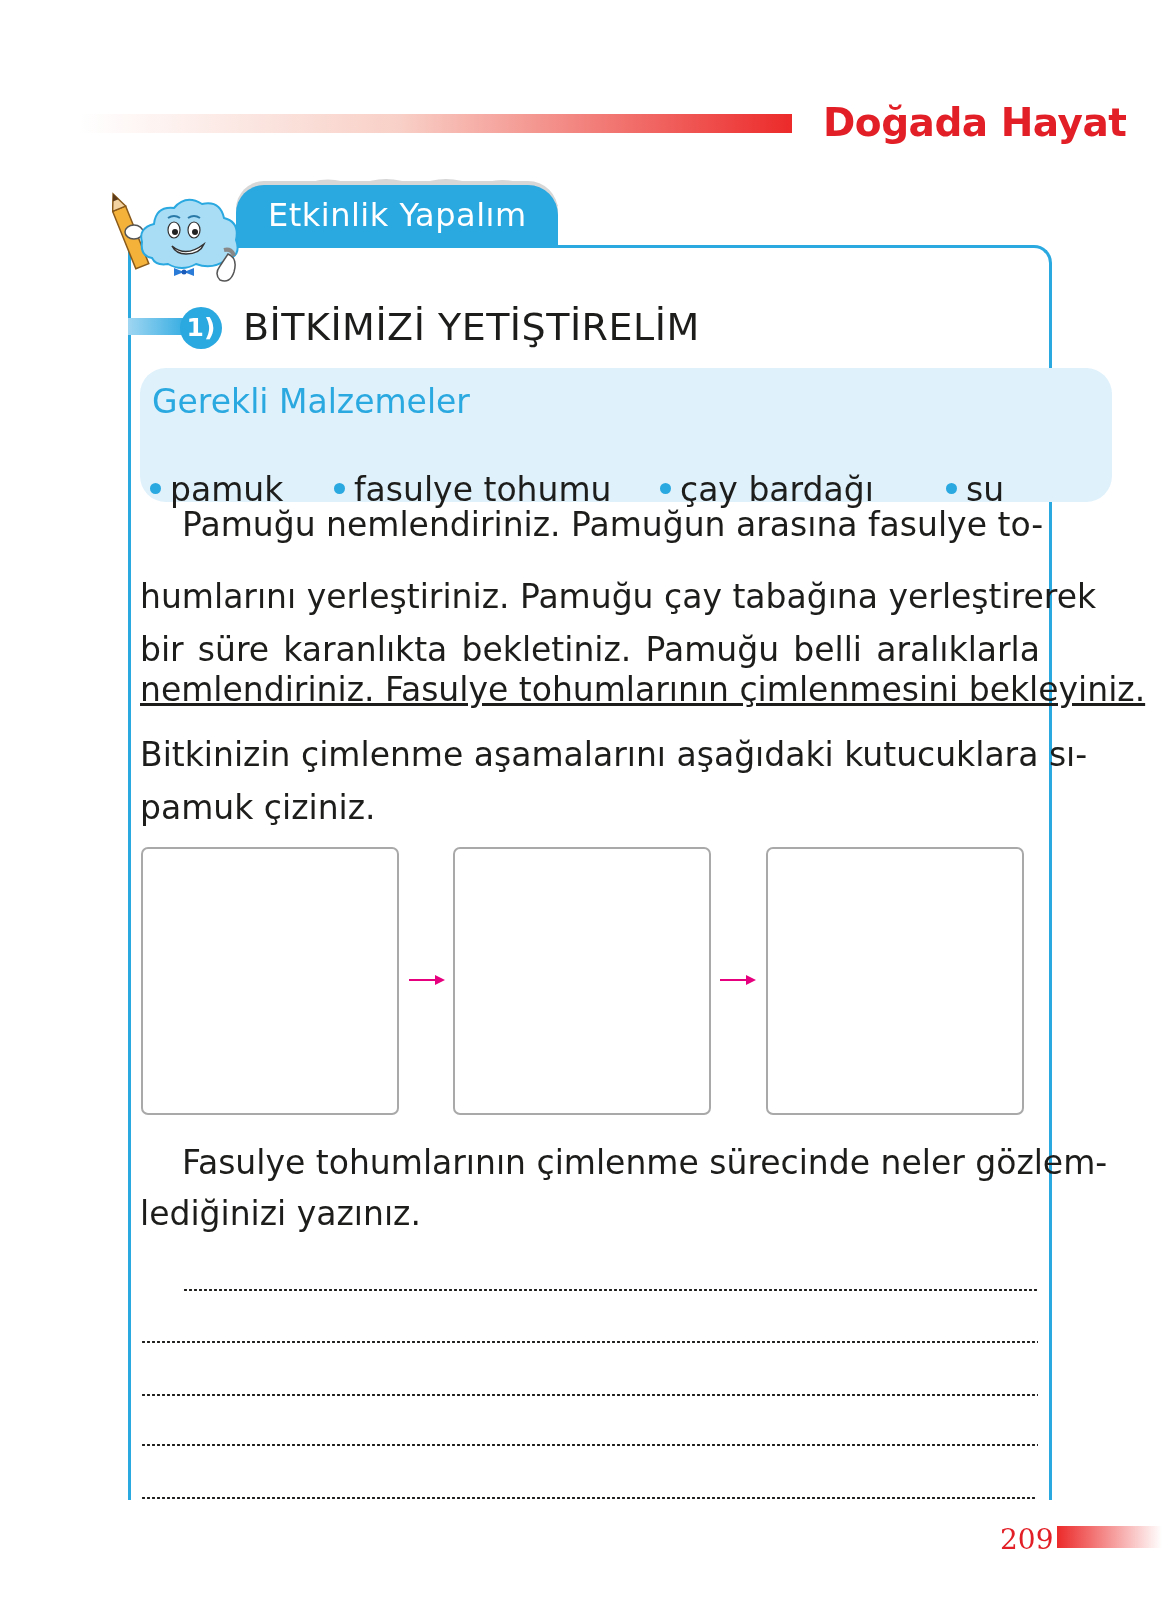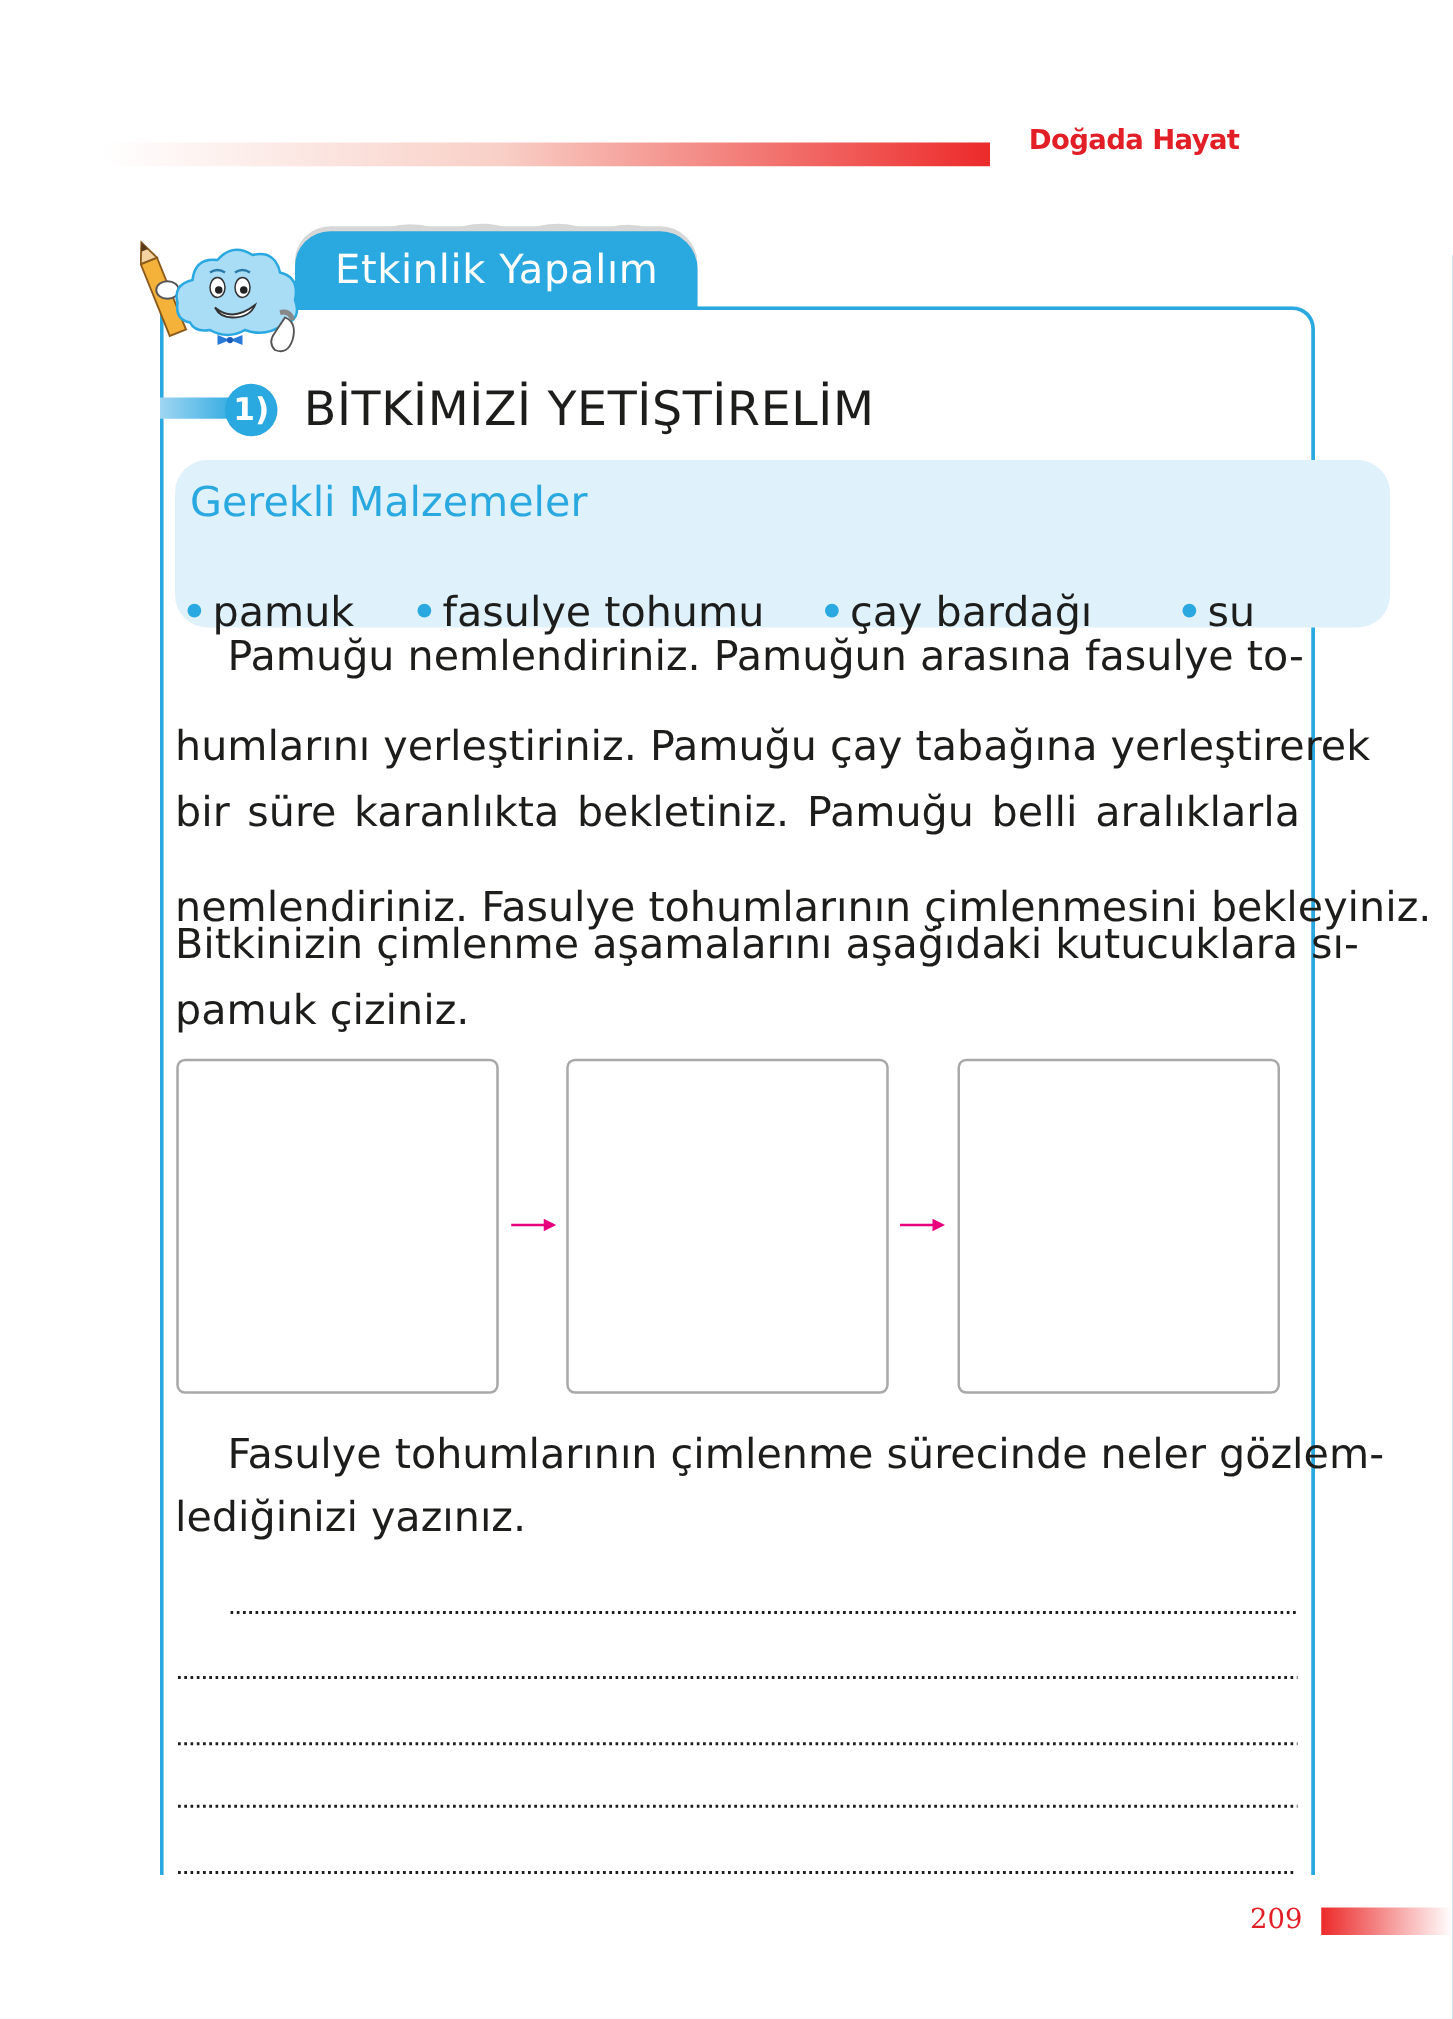--- a/index.html
+++ b/index.html
@@ -4,21 +4,21 @@
 <style>
   * { box-sizing: border-box; margin: 0; padding: 0; }
   html, body { width: 1162px; height: 1615px; background: #ffffff; overflow: hidden; }
   body { position: relative; font-family: "DejaVu Sans", sans-serif; color: #1d1d1b; }
 
   .header-bar {
     position: absolute; left: 80px; top: 114px; width: 712px; height: 19px;
     background: linear-gradient(to right, rgba(236,40,40,0) 0%, rgba(240,150,130,0.45) 45%, #ec2a2a 100%);
   }
   .header-title {
-    position: absolute; left: 823px; top: 100px; font-size: 22px; font-weight: bold;
+    position: absolute; left: 823px; top: 100px; font-size: 39px; font-weight: bold;
     color: #e21f26; letter-spacing: -0.5px;
   }
 
   .mascot { position: absolute; left: 112px; top: 188px; width: 150px; height: 100px; }
 
   .banner {
     position: absolute; left: 236px; top: 185px; width: 322px; height: 62px;
     background: #2aa8e0; border-radius: 28px 30px 0 0;
     box-shadow: 0 -4px 0 #d7d7d7;
   }
@@ -72,21 +72,21 @@
   }
 
   .dotted {
     position: absolute; height: 4px;
     background-image: radial-gradient(circle, #1d1d1b 1.1px, transparent 1.4px);
     background-size: 5px 4px; background-repeat: repeat-x;
   }
 
   .page-num {
     position: absolute; left: 1000px; top: 1523px; font-family: "DejaVu Serif", serif;
-    font-size: 22px; color: #e21f26;
+    font-size: 28px; color: #e21f26;
   }
   .footer-bar {
     position: absolute; left: 1057px; top: 1526px; width: 105px; height: 22px;
     background: linear-gradient(to right, #ec2a2a, rgba(236,40,40,0));
   }
 </style>
 </head>
 <body>
 
 <div class="header-bar"></div>
@@ -148,21 +148,21 @@
     </div>
     <div class="mat-item" style="left:796px;">
       <span class="bullet"></span><span>su</span>
     </div>
   </div>
 </div>
 
 <div class="para justify" style="top:503px; left:182px; width:858px;">Pamuğu nemlendiriniz. Pamuğun arasına fasulye to-</div>
 <div class="para justify" style="top:575px;">humlarını yerleştiriniz. Pamuğu çay tabağına yerleştirerek</div>
 <div class="para justify" style="top:628px;">bir süre karanlıkta bekletiniz. Pamuğu belli aralıklarla</div>
-<div class="para justify" style="top:704px;">nemlendiriniz. Fasulye tohumlarının çimlenmesini bekleyiniz.</div>
+<div class="para justify" style="top:668px;text-decoration:underline;">nemlendiriniz. Fasulye tohumlarının çimlenmesini bekleyiniz.</div>
 <div class="para justify" style="top:733px;">Bitkinizin çimlenme aşamalarını aşağıdaki kutucuklara sı-</div>
 <div class="para" style="top:786px;">pamuk çiziniz.</div>
 
 <div class="draw-box" style="left:141px;"></div>
 <svg class="arrow" style="left:407px;" viewBox="0 0 40 14">
   <line x1="2" y1="7" x2="30" y2="7" stroke="#e6007e" stroke-width="2"></line>
   <polygon points="28,2 38,7 28,12" fill="#e6007e"></polygon>
 </svg>
 <div class="draw-box" style="left:453px;"></div>
 <svg class="arrow" style="left:718px;" viewBox="0 0 40 14">

